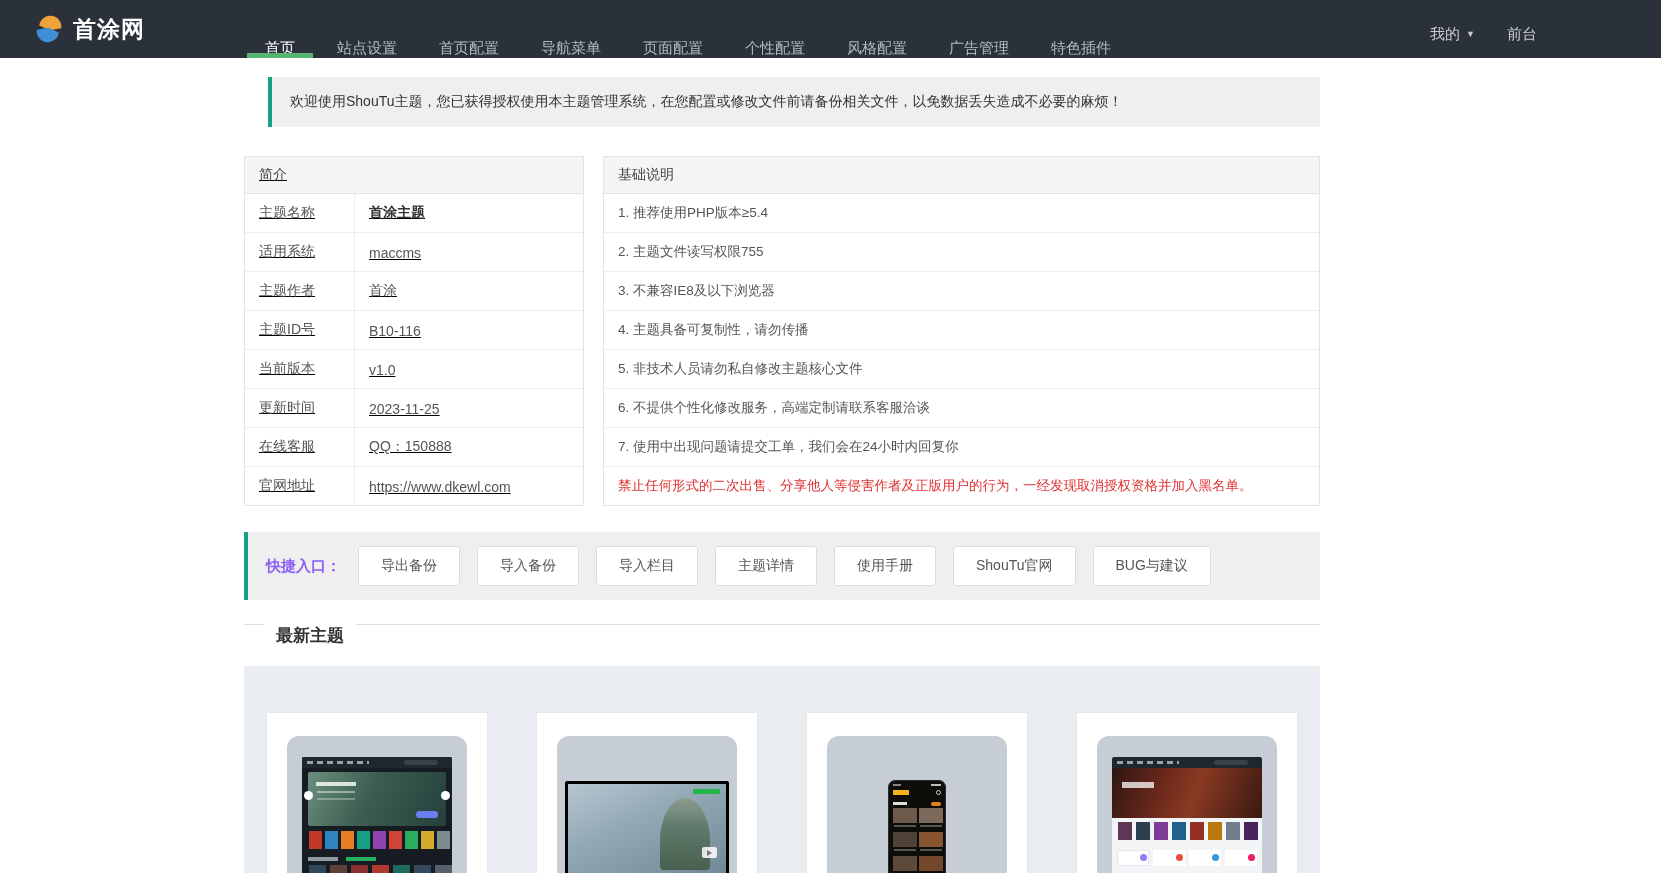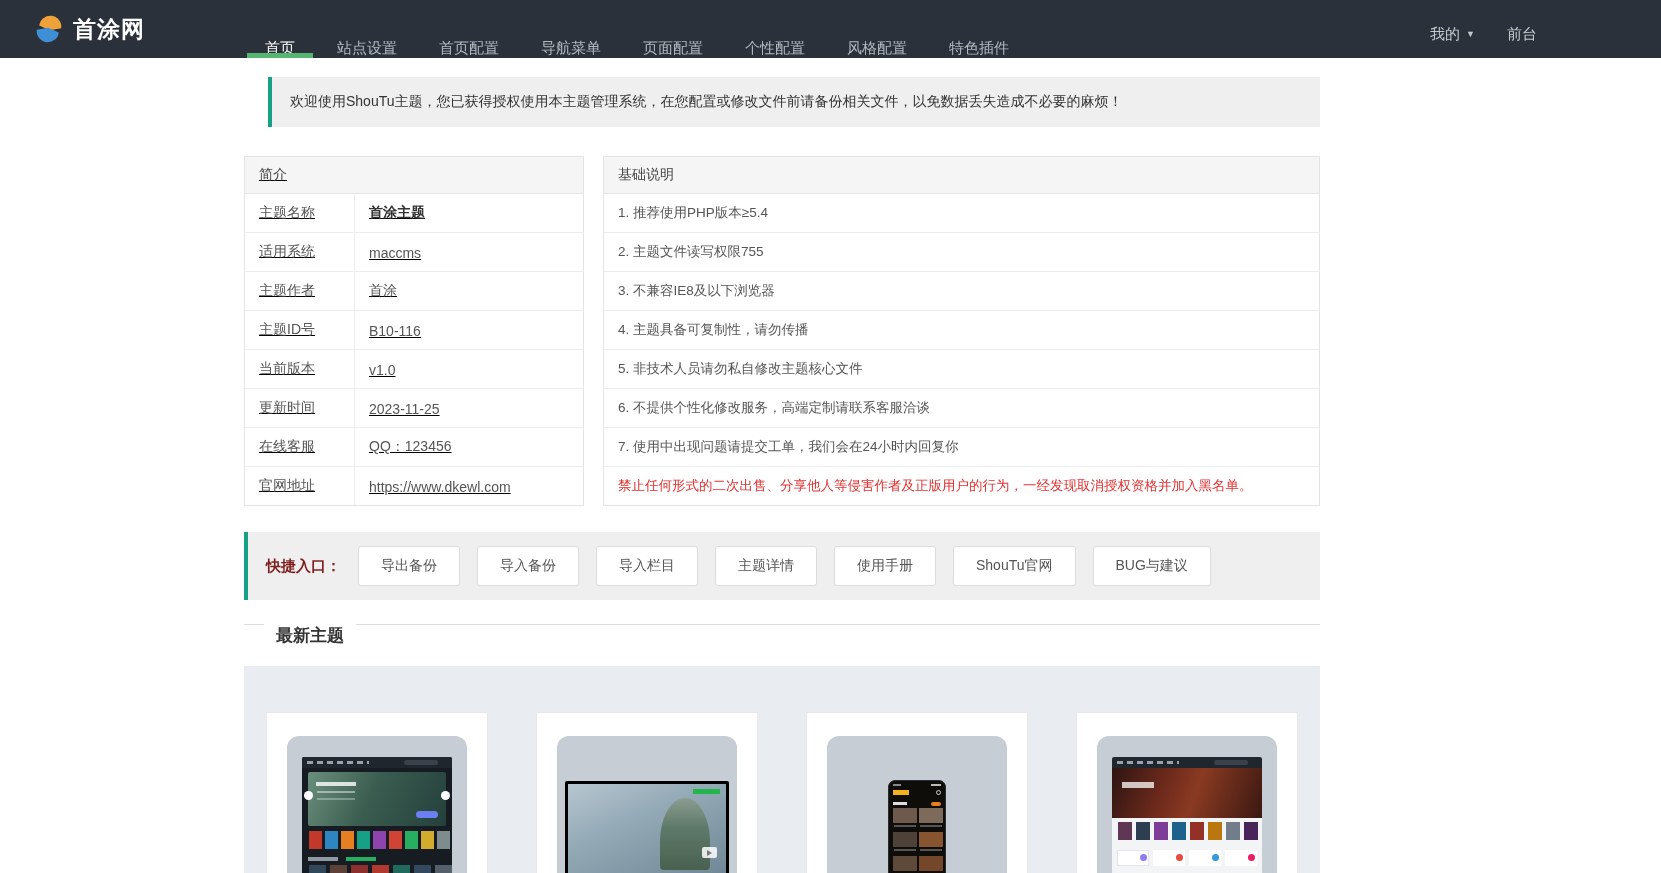--- a/index.html
+++ b/index.html
@@ -30,21 +30,21 @@
   .irow:last-child { border-bottom:none; }
   .ilabel { width:110px; flex:none; padding:10px 14px; border-right:1px solid #ededed; }
   .ivalue { padding:10px 14px; }
   .irow.strong .ivalue { color:#333; font-weight:bold; }
   .panel-info { flex:1; }
   .nrow { padding:10px 14px; border-bottom:1px solid #ededed; font-size:13.5px; color:#555; }
   .nrow:last-child { border-bottom:none; }
   .nrow.warning { color:var(--warning-red,#e03131); }
 
   .quick { margin-top:26px; background:#efefef; border-left:4px solid var(--accent-teal,#16a085); padding:14px 18px; display:flex; align-items:center; gap:17px; }
-  .quick-label { font-size:15px; font-weight:bold; color:#7f1d1d; }
+  .quick-label { font-size:15px; font-weight:bold; color:#8b5cf6; }
   .quick-btn { background:#fff; border:1px solid #dcdcdc; border-radius:3px; padding:10px 22px; font-size:14px; color:#555; cursor:pointer; font-family:inherit; }
 
   .section-title { margin-top:24px; display:flex; font-size:17px; color:#333; line-height:24px;font-weight:bold; }
   .st-line { height:1px; background:#ddd; }
   .st-line.left { width:20px; }
   .st-line.right { flex:1; }
   .st-text { margin:0 12px; }
 
   
   .themes { margin-top:18px; background:var(--themes-bg,#e9edf2); padding:47px 23px 40px; display:flex; gap:50px; height:360px; box-sizing:content-box; }
@@ -136,20 +136,21 @@
       <span class="logo-text">首涂网</span>
     </a>
     <nav class="nav-menu">
       <a class="nav-item active">首页</a>
       <a class="nav-item">站点设置</a>
       <a class="nav-item">首页配置</a>
       <a class="nav-item">导航菜单</a>
       <a class="nav-item">页面配置</a>
       <a class="nav-item">个性配置</a>
       <a class="nav-item">风格配置</a>
+      <a class="nav-item">广告管理</a>
       <a class="nav-item">特色插件</a>
     </nav>
     <div class="nav-right">
       <a class="nav-item">
         <span>我的</span>
         <span class="caret">▼</span>
       </a>
       <a class="nav-item">前台</a>
     </div>
   </header>
@@ -183,21 +184,21 @@
         <div class="irow">
           <span class="ilabel">当前版本</span>
           <span class="ivalue">v1.0</span>
         </div>
         <div class="irow">
           <span class="ilabel">更新时间</span>
           <span class="ivalue">2023-11-25</span>
         </div>
         <div class="irow">
           <span class="ilabel">在线客服</span>
-          <span class="ivalue">QQ：123456</span>
+          <span class="ivalue">QQ：150888</span>
         </div>
         <div class="irow">
           <span class="ilabel">官网地址</span>
           <span class="ivalue">https://www.dkewl.com</span>
         </div>
       </section>
 
       <section class="panel panel-info">
         <div class="panel-head">基础说明</div>
         <div class="nrow">1. 推荐使用PHP版本≥5.4</div>

